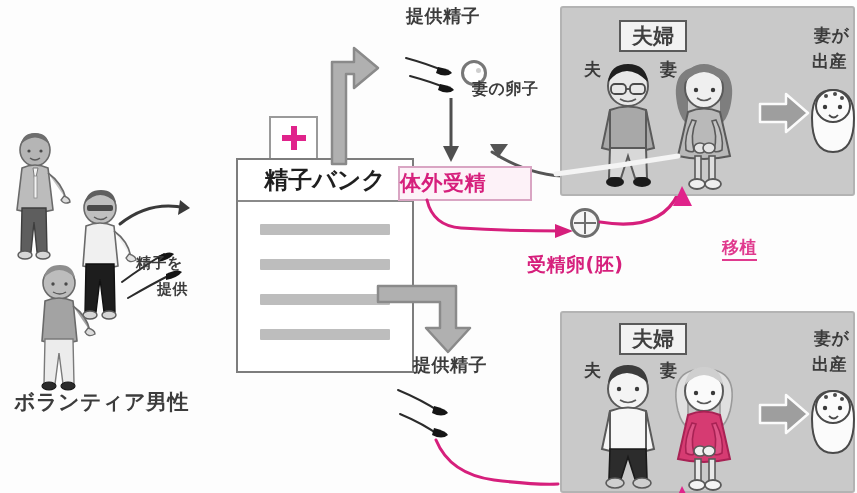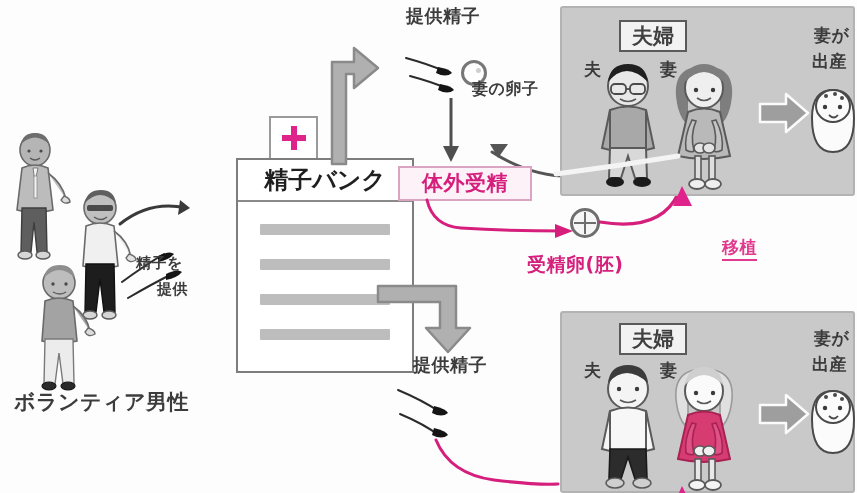--- a/index.html
+++ b/index.html
@@ -88,21 +88,21 @@
   .zygote:before,.zygote:after{
     content:"";position:absolute;background:#6e6e6e;
   }
   .zygote:before{left:50%;top:1px;bottom:1px;width:2px;margin-left:-1px;}
   .zygote:after{top:50%;left:1px;right:1px;height:2px;margin-top:-1px;}
 
   .pinkbox{
     border:2px solid #d9a5c3;
     background:#fdf2f8;
     box-sizing:border-box;
-    display:flex;align-items:center;justify-content:center;
+    display:flex;align-items:center;
   }
   svg{overflow:visible;}
 </style>
 </head>
 <body>
 
 <div id="stage">
 
   <div class="abs" style="left:4px;top:128px;width:160px;height:260px;">
     <svg width="160" height="260" viewBox="0 0 160 260">

